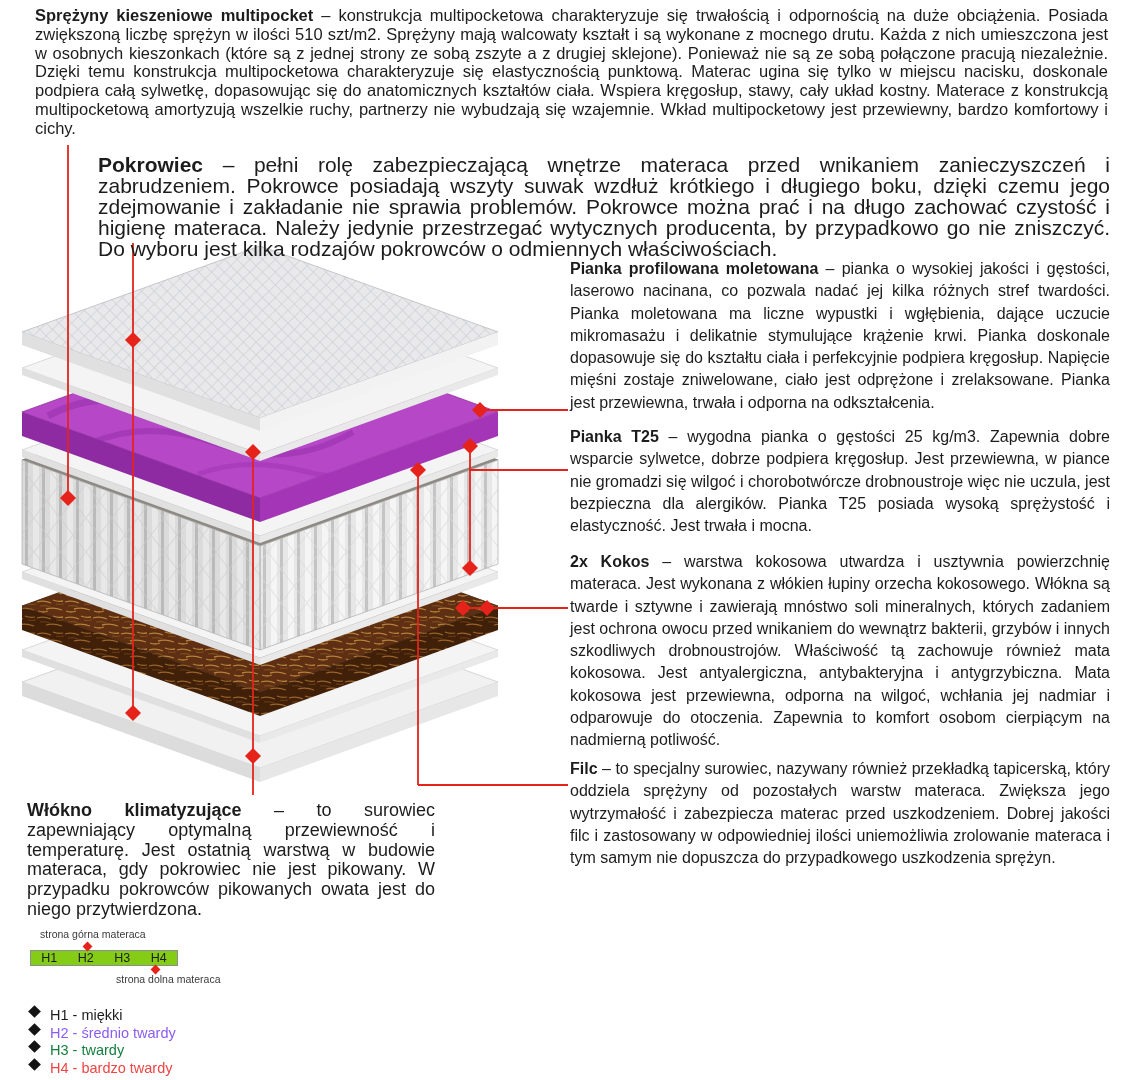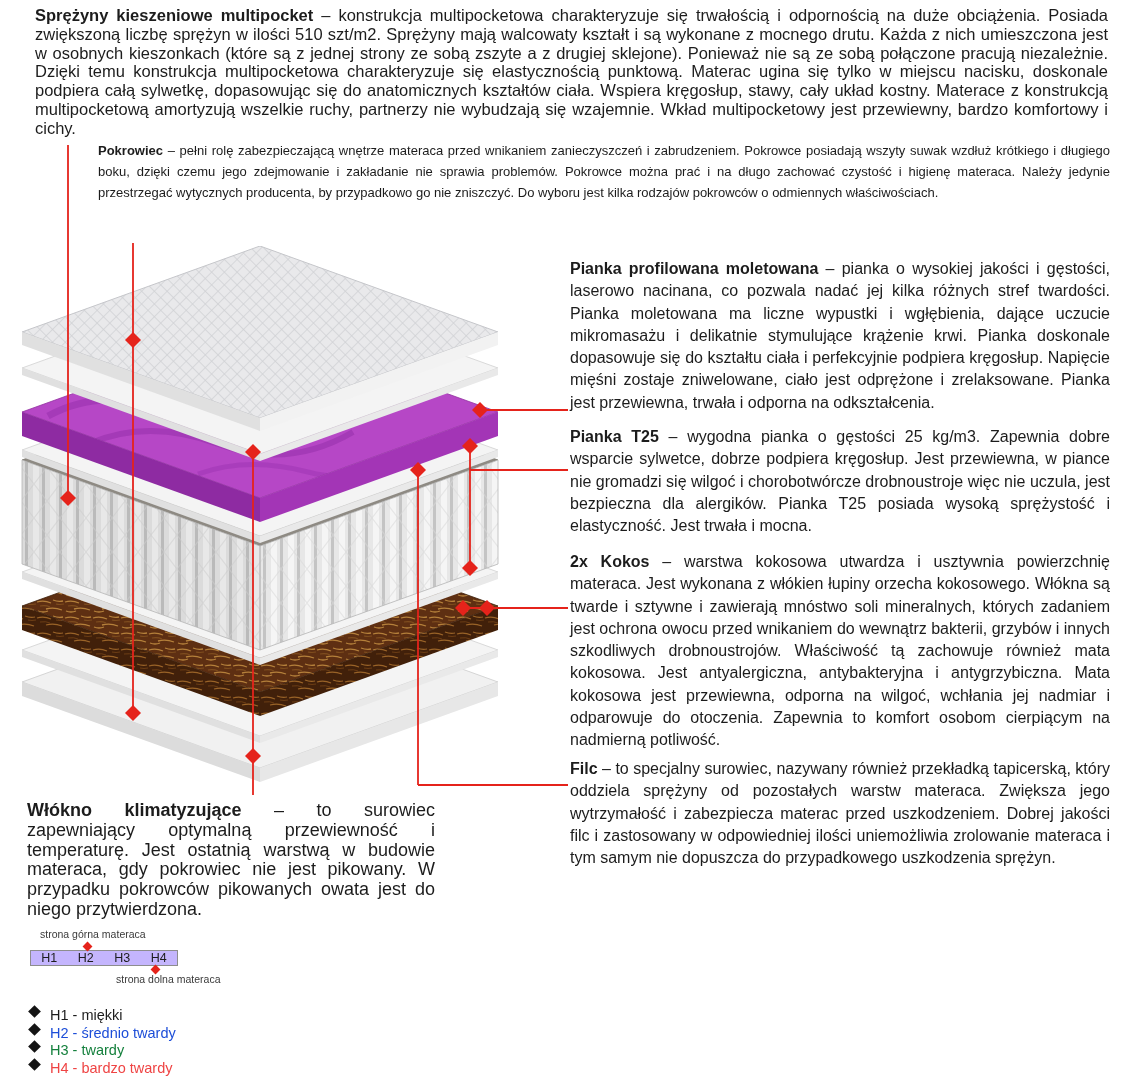--- a/index.html
+++ b/index.html
@@ -4,39 +4,39 @@
 <style>
   * { margin:0; padding:0; box-sizing:border-box; }
   html,body { background:#ffffff; }
   body {
     width:1134px; height:1080px; position:relative; overflow:hidden;
     font-family:"Liberation Sans", sans-serif; color:#1c1c1c;
   }
   .par { position:absolute; text-align:justify; z-index:30; }
   .par b { font-weight:bold;margin-top:44px; }
   .par-springs { left:35px;  top:6px;   width:1073px; font-size:16.5px; line-height:18.8px; }
-  .par-cover   { left:98px;  top:140px; width:1012px; font-size:13px; line-height:21px; }
+  .par-cover   { left:98px;  top:154px; width:1012px; font-size:21px; line-height:21px; }
   .par-right   { left:570px; width:540px; font-size:16px; line-height:22.3px; }
   .par-foam    { top:258px; }
   .par-t25     { top:426px; }
   .par-kokos   { top:551px; }
   .par-filc    { top:758px; }
   .par-fiber   { left:27px; top:801px; width:408px; font-size:18px; line-height:19.8px; }
 
   .illu    { position:absolute; left:8px; top:246px; z-index:10; }
   .overlay { position:absolute; left:0; top:0; z-index:20; pointer-events:none; }
 
   
   .h-label { position:absolute; font-size:10.5px; color:#3a3a3a; z-index:30; white-space:nowrap; }
   .h-label-top    { left:40px;  top:928px; }
   .h-label-bottom { left:94px; top:973px;margin-left:22px; }
   .h-box {
     position:absolute; left:30px; top:950px; width:148px; height:16px;
     border:1px solid #8d8d8d; display:flex; justify-content:space-around;
-    align-items:center; font-size:12.5px; z-index:30; background:#c4b5fd;
+    align-items:center; font-size:12.5px; z-index:30; background:#84cc16;
   }
   .dia { position:absolute; transform:rotate(45deg); z-index:31; }
   .dia-red   { background:#e5231b; }
   .dia-black { background:#141414; }
   .h-dia { width:7px; height:7px; }
   .h-dia-top    { left:84px;  top:943px; }
   .h-dia-bottom { left:152px; top:966px; }
 
   
   .legend { position:absolute; left:28px; top:1007px; z-index:30; }
@@ -193,21 +193,21 @@
 <span class="dia dia-red h-dia h-dia-bottom"></span>
 <div class="h-label h-label-bottom">strona dolna materaca</div>
 
 <div class="legend">
   <div class="legend-row">
     <span class="dia dia-black"></span>
     <span class="lg-label" style="color: rgb(28, 28, 28);">H1 - miękki</span>
   </div>
   <div class="legend-row">
     <span class="dia dia-black"></span>
-    <span class="lg-label" style="color: #1d4ed8;">H2 - średnio twardy</span>
+    <span class="lg-label" style="color: #8b5cf6;">H2 - średnio twardy</span>
   </div>
   <div class="legend-row">
     <span class="dia dia-black"></span>
     <span class="lg-label" style="color: #15803d;">H3 - twardy</span>
   </div>
   <div class="legend-row">
     <span class="dia dia-black"></span>
     <span class="lg-label" style="color: #ef4444;">H4 - bardzo twardy</span>
   </div>
 </div>

